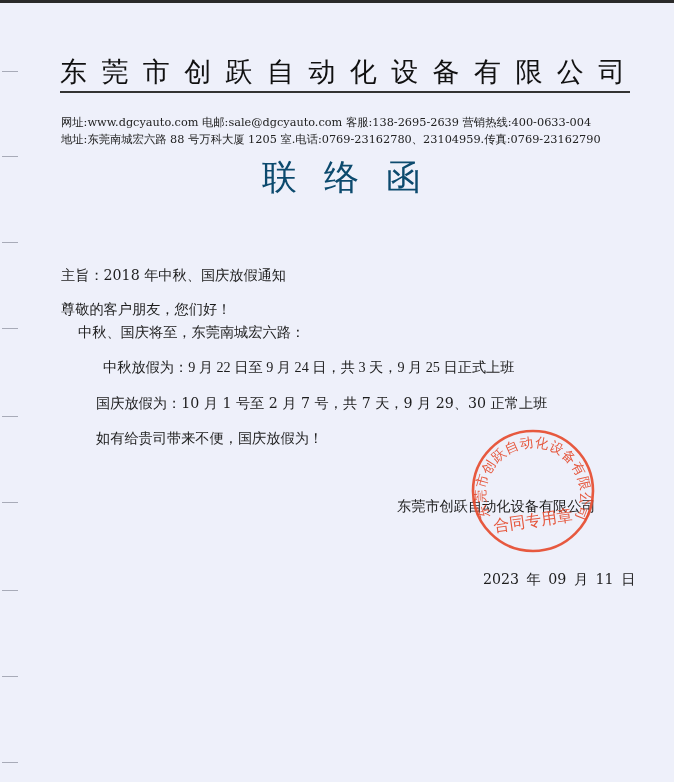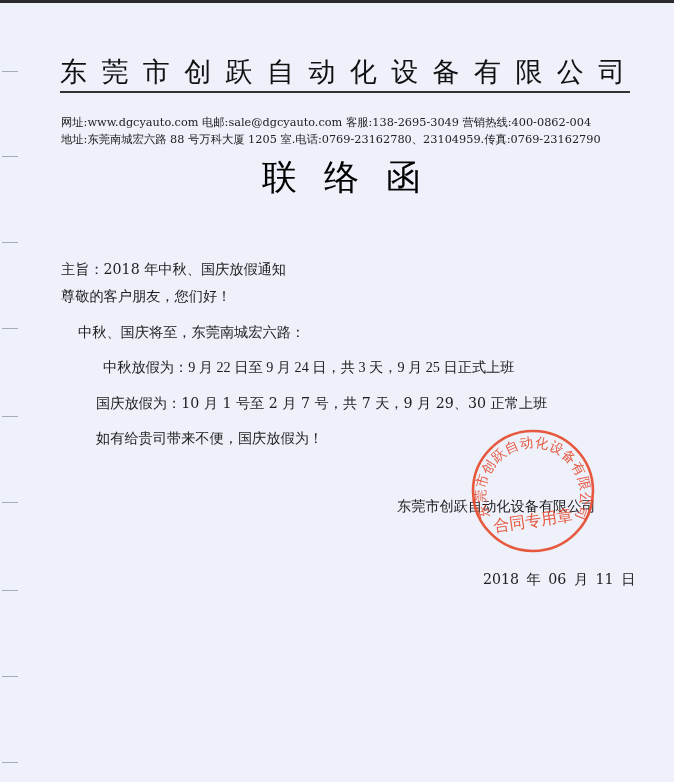--- a/index.html
+++ b/index.html
@@ -58,21 +58,21 @@
     }
     .contact-line.addr { top: 96px; margin-top: 37px; }
     .contact-line.web { top: 116px; }
     .doc-title {
       position: absolute;
       left: 262px;
       top: 155px;
       font-size: 35px;
       letter-spacing: 27px;
       white-space: nowrap;
-      color: #000000;
+      color: #0c4a6e;
       line-height: 44px;
     }
     .body-line {
       position: absolute;
       font-size: 14.2px;
       white-space: nowrap;
       color: #1c1c1c;
       line-height: 18px;
     }
     .stamp {
@@ -114,37 +114,37 @@
 <div class="margin-tick" style="top:328px"></div>
 <div class="margin-tick" style="top:416px"></div>
 <div class="margin-tick" style="top:502px"></div>
 <div class="margin-tick" style="top:590px"></div>
 <div class="margin-tick" style="top:676px"></div>
 <div class="margin-tick" style="top:762px"></div>
 
 <div class="company-heading">东莞市创跃自动化设备有限公司</div>
 <div class="header-rule"></div>
 <div class="contact-line addr">地址:东莞南城宏六路 88 号万科大厦 1205 室.电话:0769-23162780、23104959.传真:0769-23162790</div>
-<div class="contact-line web">网址:www.dgcyauto.com  电邮:sale@dgcyauto.com  客服:138-2695-3049  营销热线:400-0862-004</div>
+<div class="contact-line web">网址:www.dgcyauto.com  电邮:sale@dgcyauto.com  客服:138-2695-2639  营销热线:400-0633-004</div>
 
 <div class="doc-title">联络函</div>
 
-<div class="body-line" style="left:61px; top:260px;">主旨：2018 年中秋、国庆放假通知</div>
-<div class="body-line" style="left:61px; top:287px;">尊敬的客户朋友，您们好！</div>
+<div class="body-line" style="left:61px; top:266px;">主旨：2018 年中秋、国庆放假通知</div>
+<div class="body-line" style="left:61px; top:300px;">尊敬的客户朋友，您们好！</div>
 <div class="body-line" style="left:78px; top:323px;">中秋、国庆将至，东莞南城宏六路：</div>
 <div class="body-line" style="left:103px; top:358px;font-family:Liberation Serif, serif;">中秋放假为：9 月 22 日至 9 月 24 日，共 3 天，9 月 25 日正式上班</div>
 <div class="body-line" style="left:96px; top:394px;">国庆放假为：10 月 1 号至 2 月 7 号，共 7 天，9 月 29、30 正常上班</div>
 <div class="body-line" style="left:96px; top:429px;">如有给贵司带来不便，国庆放假为！</div>
 
 <div class="signature">东莞市创跃自动化设备有限公司</div>
 
 <svg class="stamp" viewBox="0 0 126 126">
   <defs>
     <path id="rimPath" d="M 22 92 A 48 48 0 1 1 104 92"></path>
   </defs>
   <circle cx="63" cy="63" r="60" fill="none" stroke="#e5482a" stroke-width="2.6" opacity="0.9"></circle>
   <text font-size="13.5" fill="#e5482a" opacity="0.9" font-family="DejaVu Sans, sans-serif" letter-spacing="0.6">
     <textPath href="#rimPath" startOffset="2%">东莞市创跃自动化设备有限公司</textPath>
   </text>
   <text x="63" y="98" text-anchor="middle" font-size="16" fill="#e5482a" opacity="0.9" font-family="DejaVu Sans, sans-serif" transform="rotate(-8 63 92)">合同专用章</text>
 </svg>
 
-<div class="date">2018 年  06 月  11 日</div>
+<div class="date">2023 年  09 月  11 日</div>
 
 </body></html>

